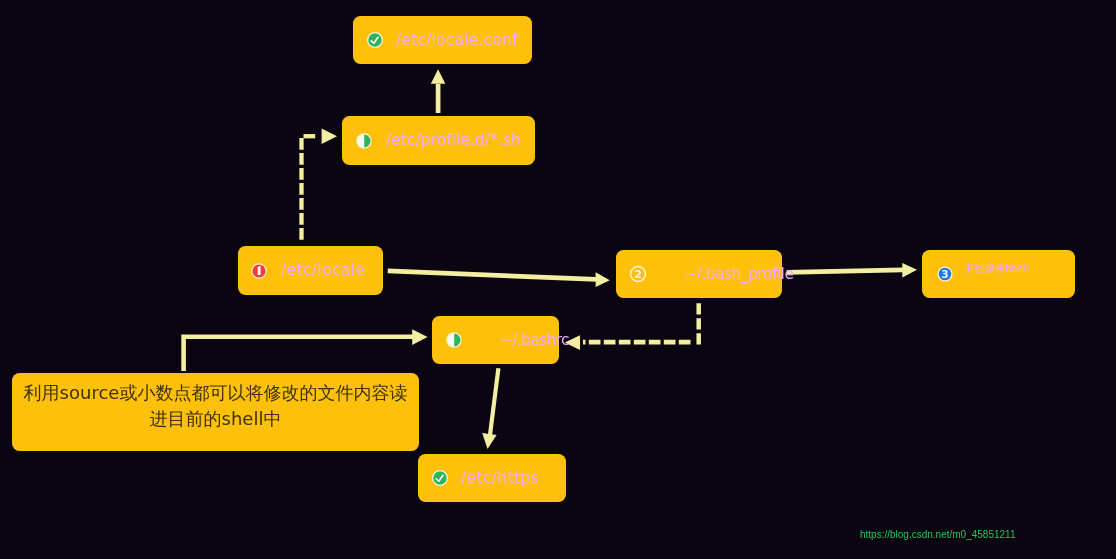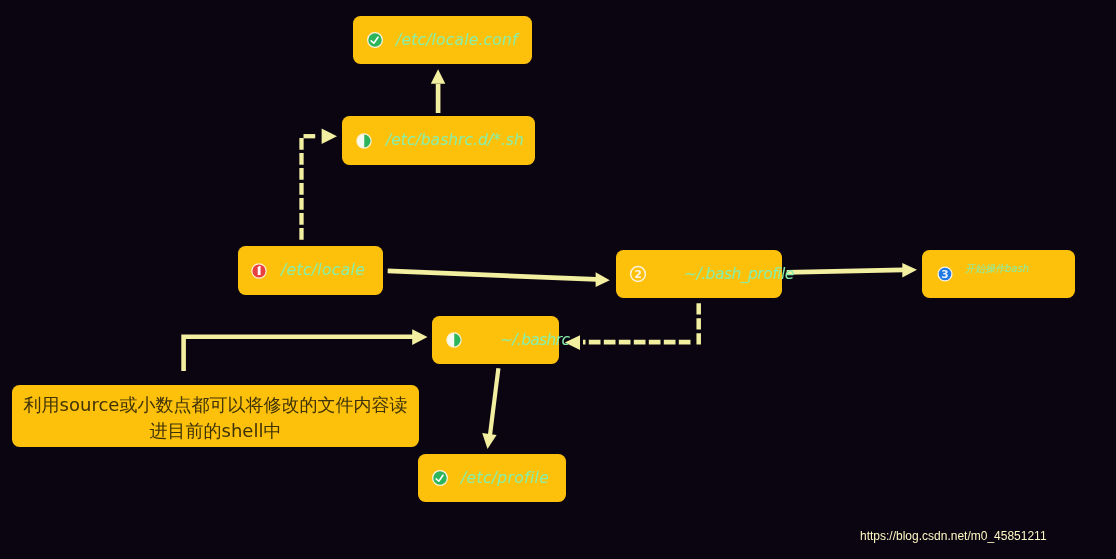--- a/index.html
+++ b/index.html
@@ -2,25 +2,25 @@
 <html><head>
 <meta charset="utf-8">
 <style>
   html,body{margin:0;padding:0;}
   body{width:1116px;height:559px;background:#0b0512;overflow:hidden;
        font-family:"DejaVu Sans",sans-serif;}
   #stage{position:relative;width:1116px;height:559px;background:#0b0512;overflow:hidden;}
   svg.edges{position:absolute;left:0;top:0;width:1116px;height:559px;}
   .node{position:absolute;background:#fdc10c;border-radius:7.5px;box-sizing:border-box;}
   .ico{position:absolute;display:block;}
-  .label{position:absolute;color:#86efac;font-size:15.5px;white-space:nowrap;line-height:1;font-style:italic;}
+  .label{position:absolute;color:#f0abfc;font-size:15.5px;white-space:nowrap;line-height:1;}
   .note{position:absolute;background:#fdc10c;border-radius:7.5px;box-sizing:border-box;}
   .note .ntext{position:absolute;left:10px;width:387px;top:7.3px;text-align:center;
                color:#3f3208;font-size:18px;line-height:1.45;}
-  .wm{position:absolute;color:#fef9c3;font-size:12px;white-space:nowrap;
+  .wm{position:absolute;color:#22c55e;font-size:10px;white-space:nowrap;
       font-family:"Liberation Sans",sans-serif;}
 </style>
 </head>
 <body>
 
 <div id="stage">
 
   <svg class="edges" viewBox="0 0 1116 559" xmlns="http://www.w3.org/2000/svg">
 
     <g>
@@ -71,21 +71,21 @@
   <span class="label" style="left:396px;top:33.2px;letter-spacing:0.2px;">/etc/locale.conf</span>
 
   <div class="node" style="left:342px;top:116px;width:193px;height:49px;"></div>
   <span class="ico" style="left:353.5px;top:130.5px;">
     <svg width="20" height="20" viewBox="0 0 20 20" xmlns="http://www.w3.org/2000/svg">
       <circle cx="10" cy="10" r="7.1" fill="#f4fbf5"></circle>
       <path d="M10.25 2.9 A7.1 7.1 0 0 1 10.25 17.1 Z" fill="#2db55b"></path>
       <circle cx="10" cy="10" r="7.1" fill="none" stroke="#fbf1d2" stroke-width="1.25"></circle>
     </svg>
   </span>
-  <span class="label" style="left:386px;top:133.2px;letter-spacing:0.03px;">/etc/bashrc.d/*.sh</span>
+  <span class="label" style="left:386px;top:133.2px;letter-spacing:0.03px;">/etc/profile.d/*.sh</span>
 
   <div class="node" style="left:238px;top:246px;width:145px;height:49px;"></div>
   <span class="ico" style="left:249.4px;top:260.5px;">
     <svg width="20" height="20" viewBox="0 0 20 20" xmlns="http://www.w3.org/2000/svg">
       <circle cx="10" cy="10" r="7.15" fill="#e8413e" stroke="#fdf3df" stroke-width="1.15"></circle>
       <path d="M8.3 6.7 L10.3 5.0 L11.55 5.0 L11.55 14.1 L8.75 14.1 L8.75 7.2 Z" fill="#ffffff"></path>
     </svg>
   </span>
   <span class="label" style="left:281px;top:263.2px;letter-spacing:0.35px;">/etc/locale</span>
 
@@ -117,20 +117,20 @@
   </span>
   <span class="label" style="left:500px;top:333.2px;letter-spacing:-0.67px;">~/.bashrc</span>
 
   <div class="node" style="left:418px;top:454px;width:148px;height:48px;"></div>
   <span class="ico" style="left:429.5px;top:468px;">
     <svg width="20" height="20" viewBox="0 0 20 20" xmlns="http://www.w3.org/2000/svg">
       <circle cx="10" cy="10" r="7.35" fill="#2db55b" stroke="#fdf3df" stroke-width="1.25"></circle>
       <path d="M6.2 10.9 L8.8 13.3 L13.0 7.2" fill="none" stroke="#ffffff" stroke-width="1.55" stroke-linecap="round" stroke-linejoin="round"></path>
     </svg>
   </span>
-  <span class="label" style="left:461px;top:471.2px;letter-spacing:0.35px;">/etc/profile</span>
+  <span class="label" style="left:461px;top:471.2px;letter-spacing:0.35px;">/etc/https</span>
 
-  <div class="note" style="left:12px;top:373px;width:407px;height:62px;margin-top:12px;">
+  <div class="note" style="left:12px;top:373px;width:407px;height:78px;">
     <span class="ntext">利用source或小数点都可以将修改的文件内容读进目前的shell中</span>
   </div>
 
   <div class="wm" style="left:860px;top:529px;">https://blog.csdn.net/m0_45851211</div>
 </div>
 
 </body></html>

